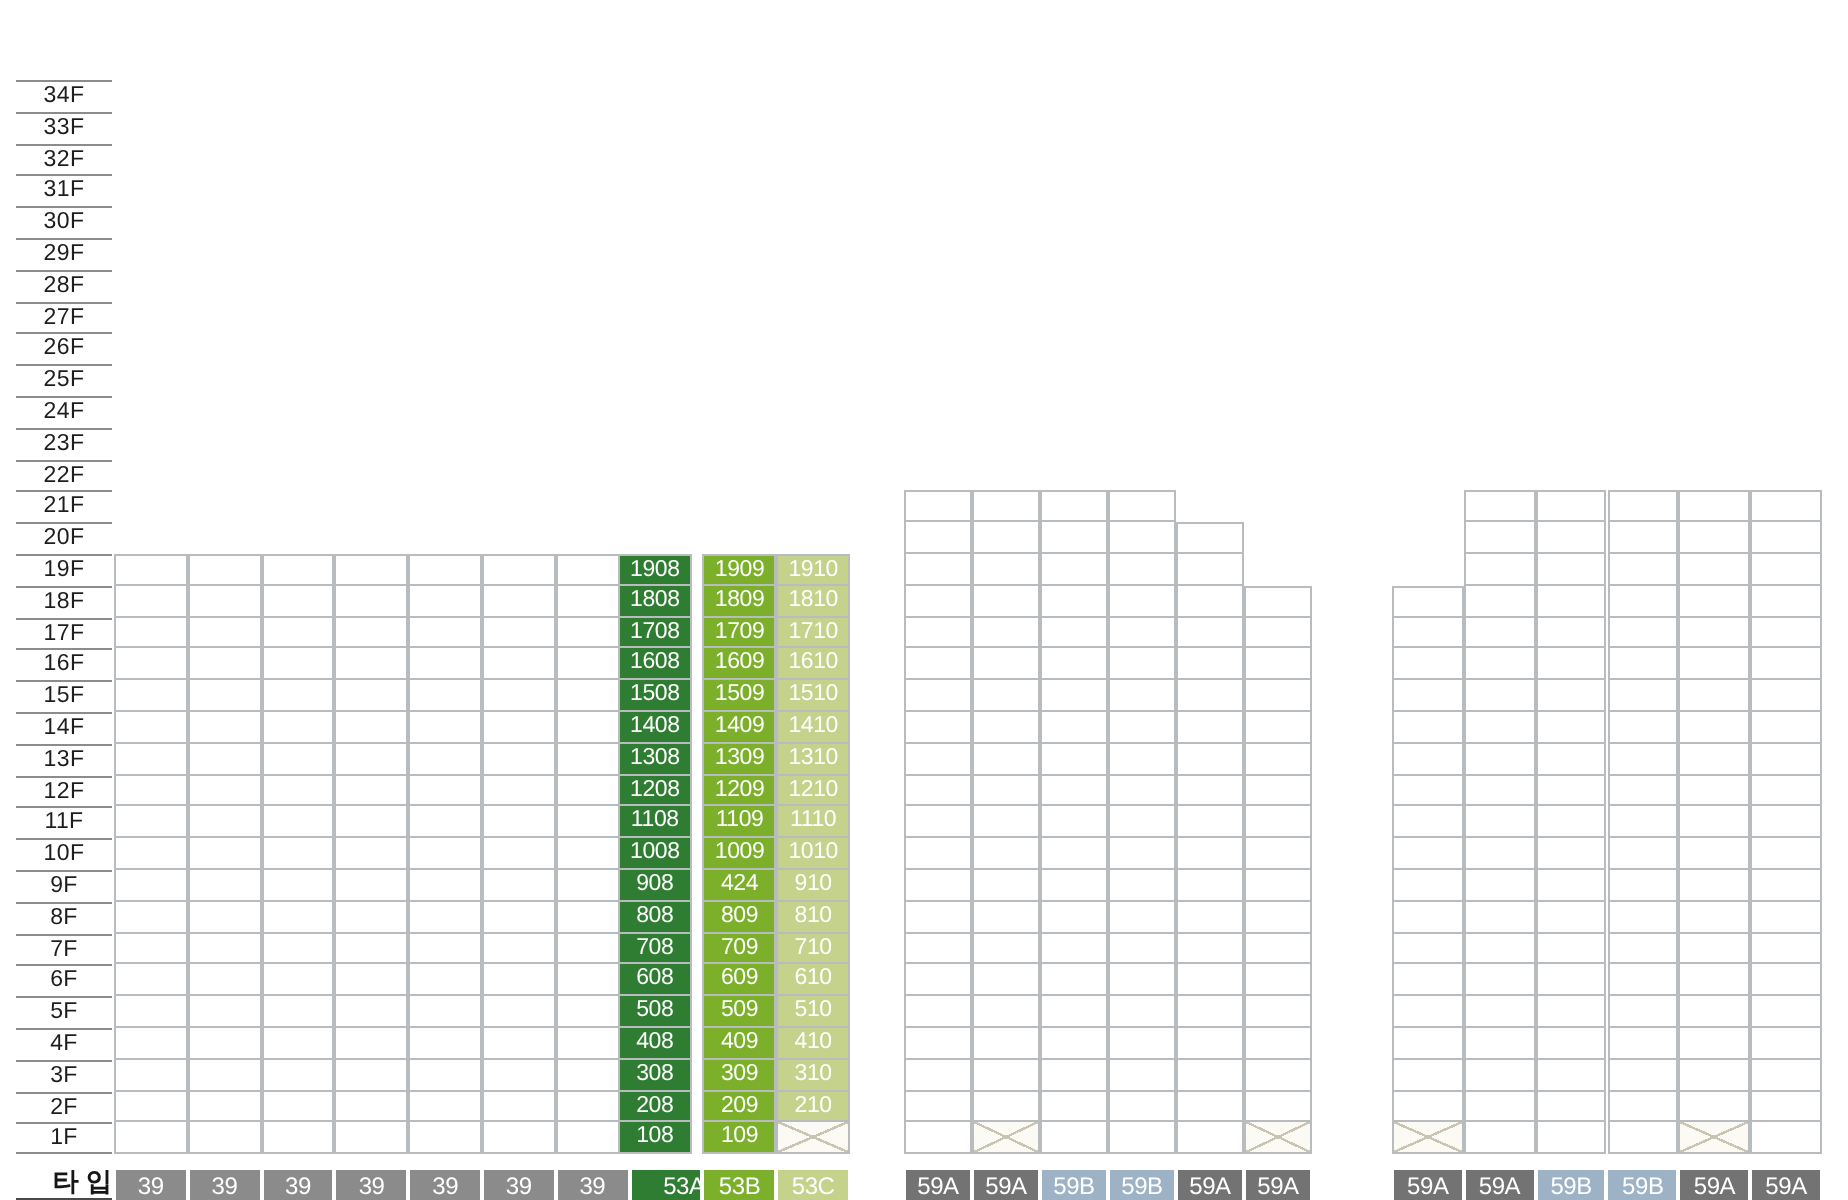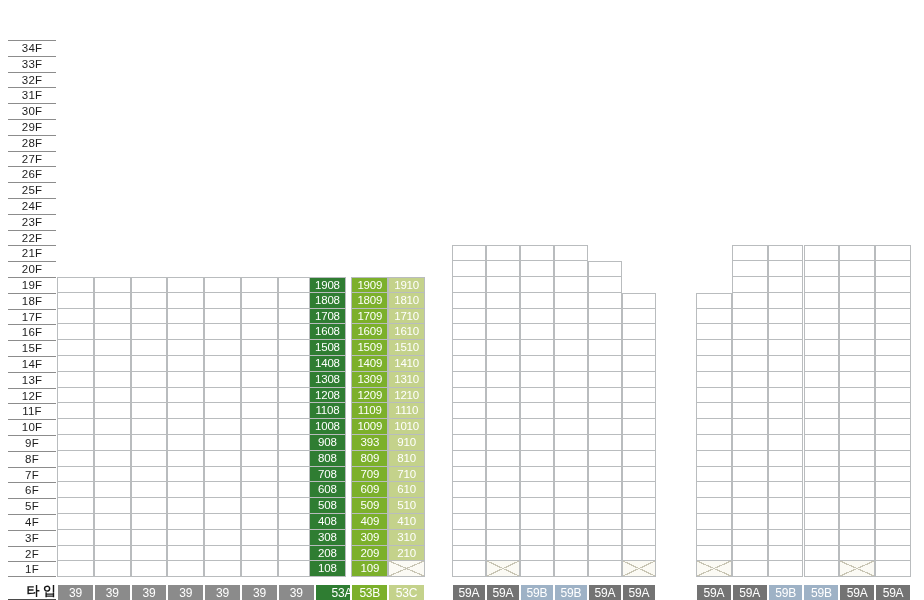--- a/index.html
+++ b/index.html
@@ -290,21 +290,21 @@
           <div class="cell top g-mid">1909</div>
           <div class="cell g-mid">1809</div>
           <div class="cell g-mid">1709</div>
           <div class="cell g-mid">1609</div>
           <div class="cell g-mid">1509</div>
           <div class="cell g-mid">1409</div>
           <div class="cell g-mid">1309</div>
           <div class="cell g-mid">1209</div>
           <div class="cell g-mid">1109</div>
           <div class="cell g-mid">1009</div>
-          <div class="cell g-mid">393</div>
+          <div class="cell g-mid">424</div>
           <div class="cell g-mid">809</div>
           <div class="cell g-mid">709</div>
           <div class="cell g-mid">609</div>
           <div class="cell g-mid">509</div>
           <div class="cell g-mid">409</div>
           <div class="cell g-mid">309</div>
           <div class="cell g-mid">209</div>
           <div class="cell g-mid">109</div>
         </div>
         <div class="col" style="left: 331.2px; width: 36.8px; top: 245px; position: absolute;">

